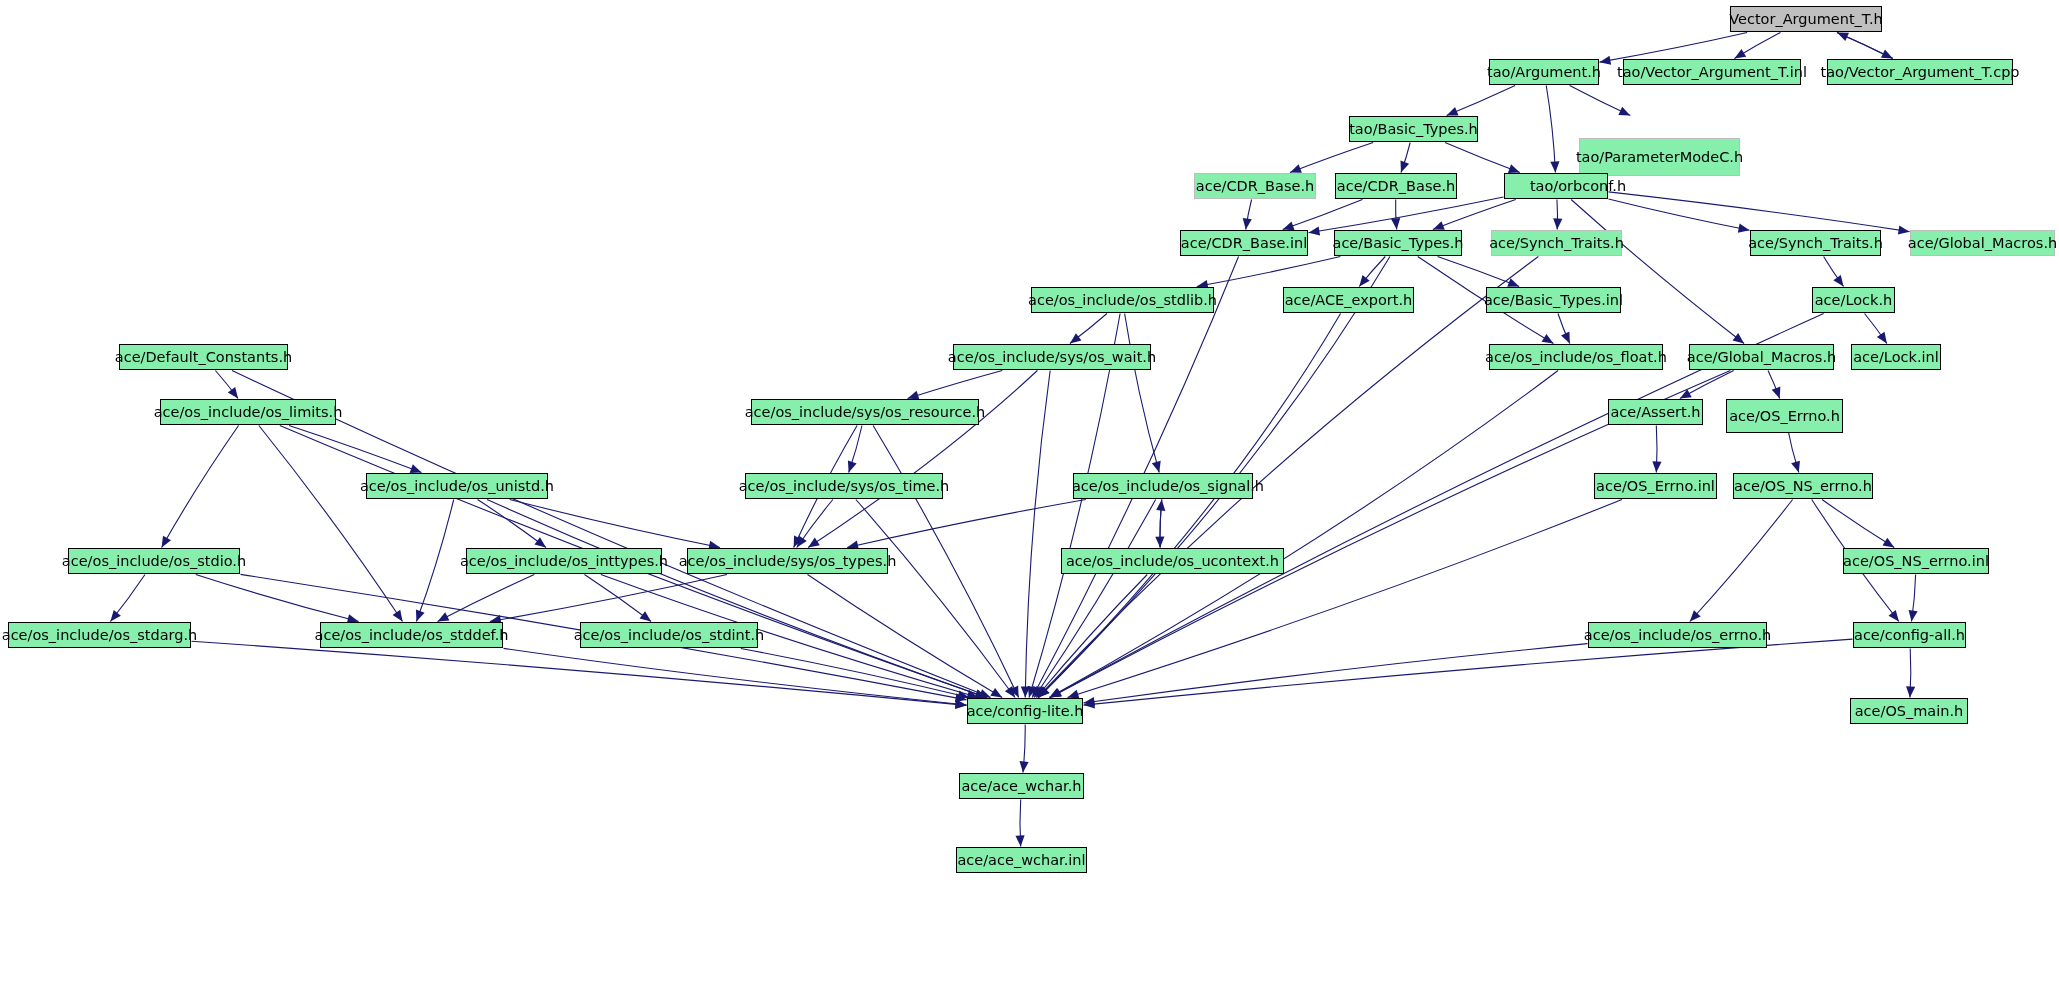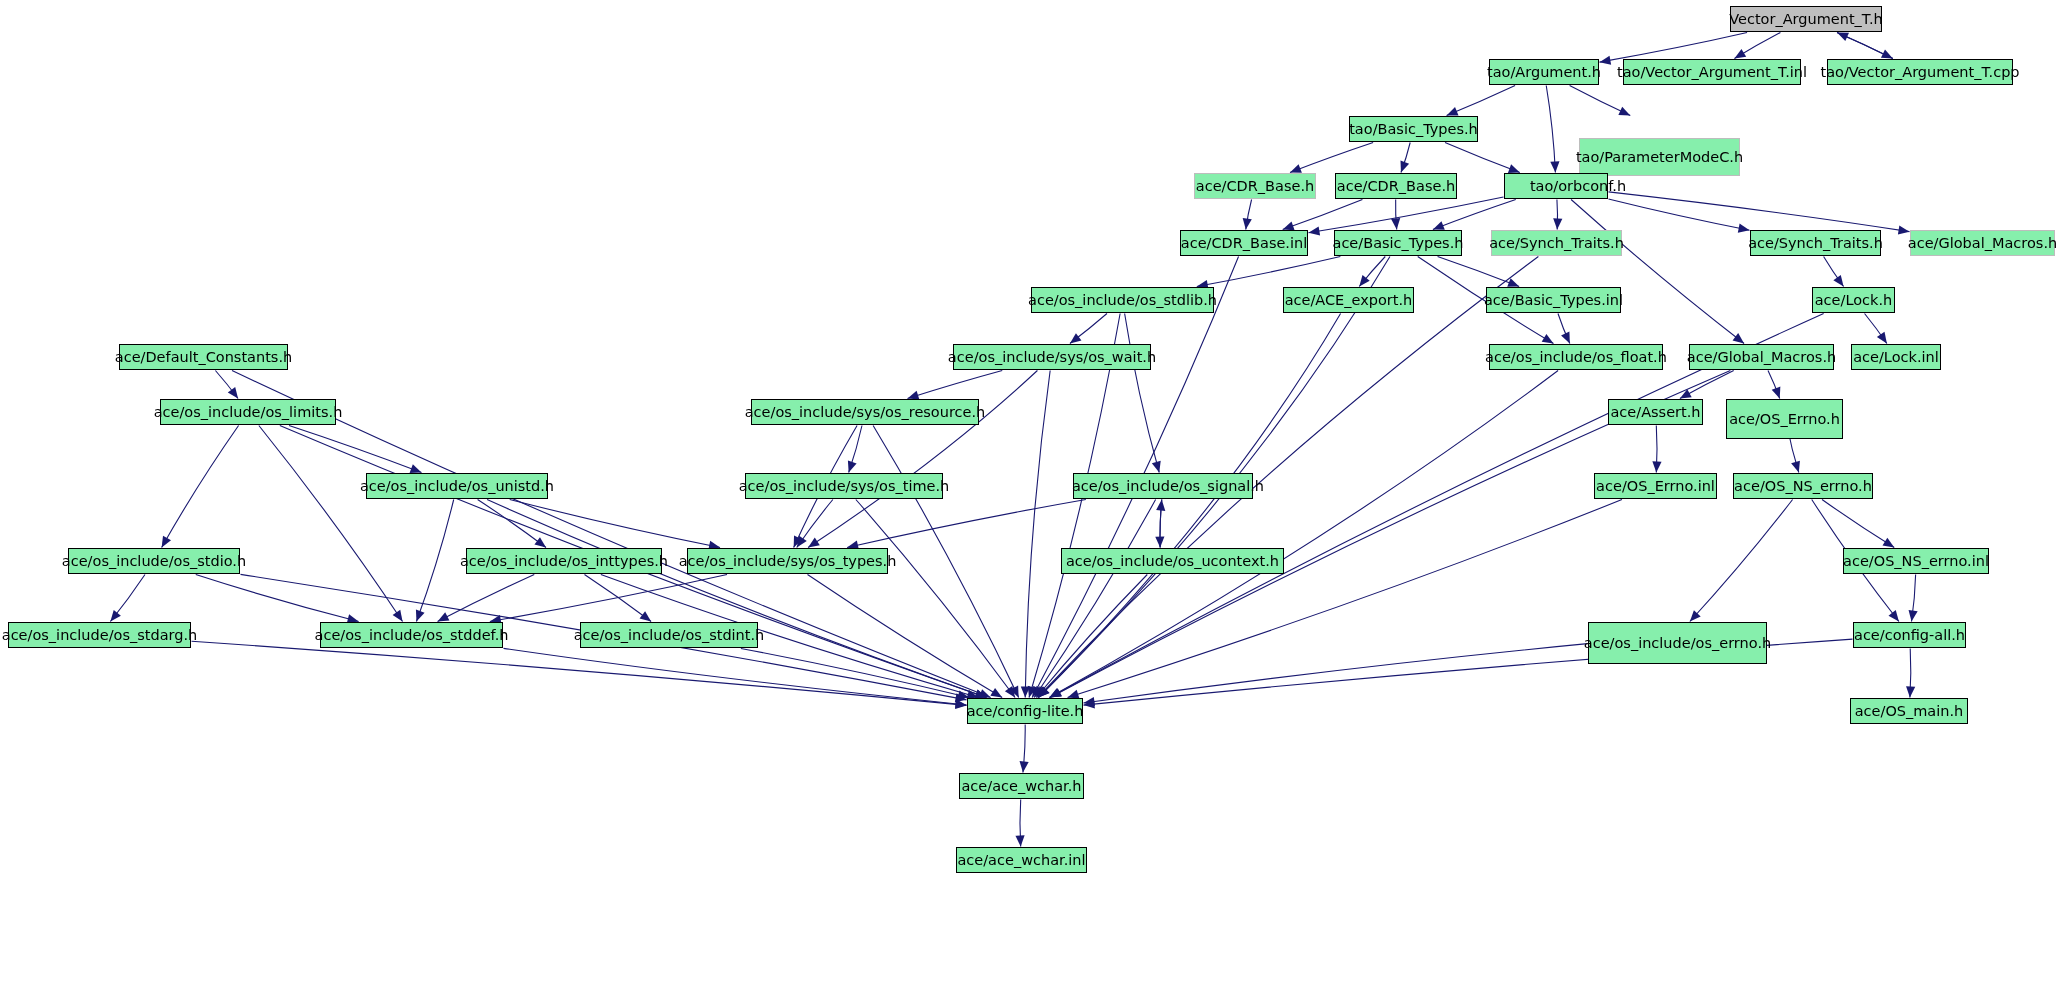--- a/index.html
+++ b/index.html
@@ -259,21 +259,21 @@
       </div>
       <div class="node" style="left: 160px; top: 399px; width: 176px; height: 26px;">
         <span>ace/os_include/os_limits.h</span>
       </div>
       <div class="node" style="left: 751px; top: 399px; width: 228px; height: 26px;">
         <span>ace/os_include/sys/os_resource.h</span>
       </div>
       <div class="node" style="left: 1608px; top: 399px; width: 95px; height: 26px;">
         <span>ace/Assert.h</span>
       </div>
-      <div class="node" style="left: 1726px; top: 399px; width: 117px; height: 40px;">
+      <div class="node" style="left: 1726px; top: 399px; width: 117px; height: 34px;">
         <span>ace/OS_Errno.h</span>
       </div>
       <div class="node" style="left: 366px; top: 473px; width: 182px; height: 26px;">
         <span>ace/os_include/os_unistd.h</span>
       </div>
       <div class="node" style="left: 745px; top: 473px; width: 198px; height: 26px;">
         <span>ace/os_include/sys/os_time.h</span>
       </div>
       <div class="node" style="left: 1073px; top: 473px; width: 180px; height: 26px; padding-left: 10px;">
         <span>ace/os_include/os_signal.h</span>
@@ -301,21 +301,21 @@
       </div>
       <div class="node" style="left: 8px; top: 622px; width: 183px; height: 26px;">
         <span>ace/os_include/os_stdarg.h</span>
       </div>
       <div class="node" style="left: 320px; top: 622px; width: 183px; height: 26px;">
         <span>ace/os_include/os_stddef.h</span>
       </div>
       <div class="node" style="left: 580px; top: 622px; width: 178px; height: 26px;">
         <span>ace/os_include/os_stdint.h</span>
       </div>
-      <div class="node" style="left: 1588px; top: 622px; width: 179px; height: 42px;">
+      <div class="node" style="left: 1588px; top: 622px; width: 179px; height: 26px;">
         <span>ace/os_include/os_errno.h</span>
       </div>
       <div class="node" style="left: 1853px; top: 622px; width: 113px; height: 26px;">
         <span>ace/config-all.h</span>
       </div>
       <div class="node" style="left: 967px; top: 698px; width: 116px; height: 26px;">
         <span>ace/config-lite.h</span>
       </div>
       <div class="node" style="left: 1850px; top: 698px; width: 118px; height: 26px;">
         <span>ace/OS_main.h</span>

